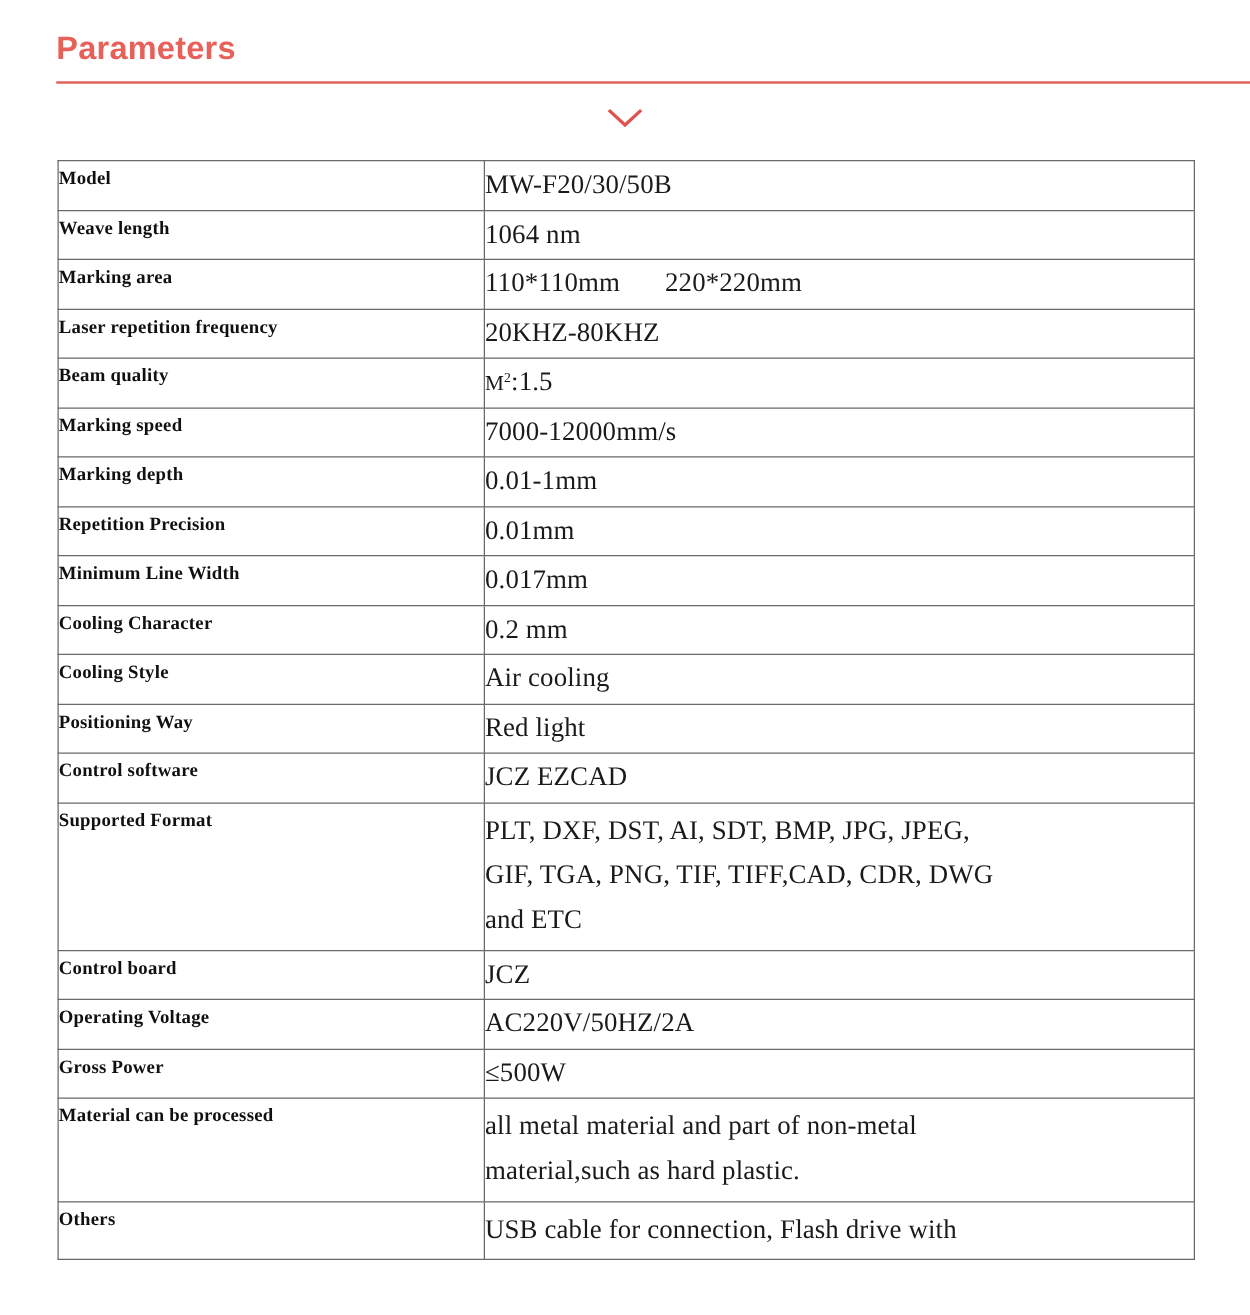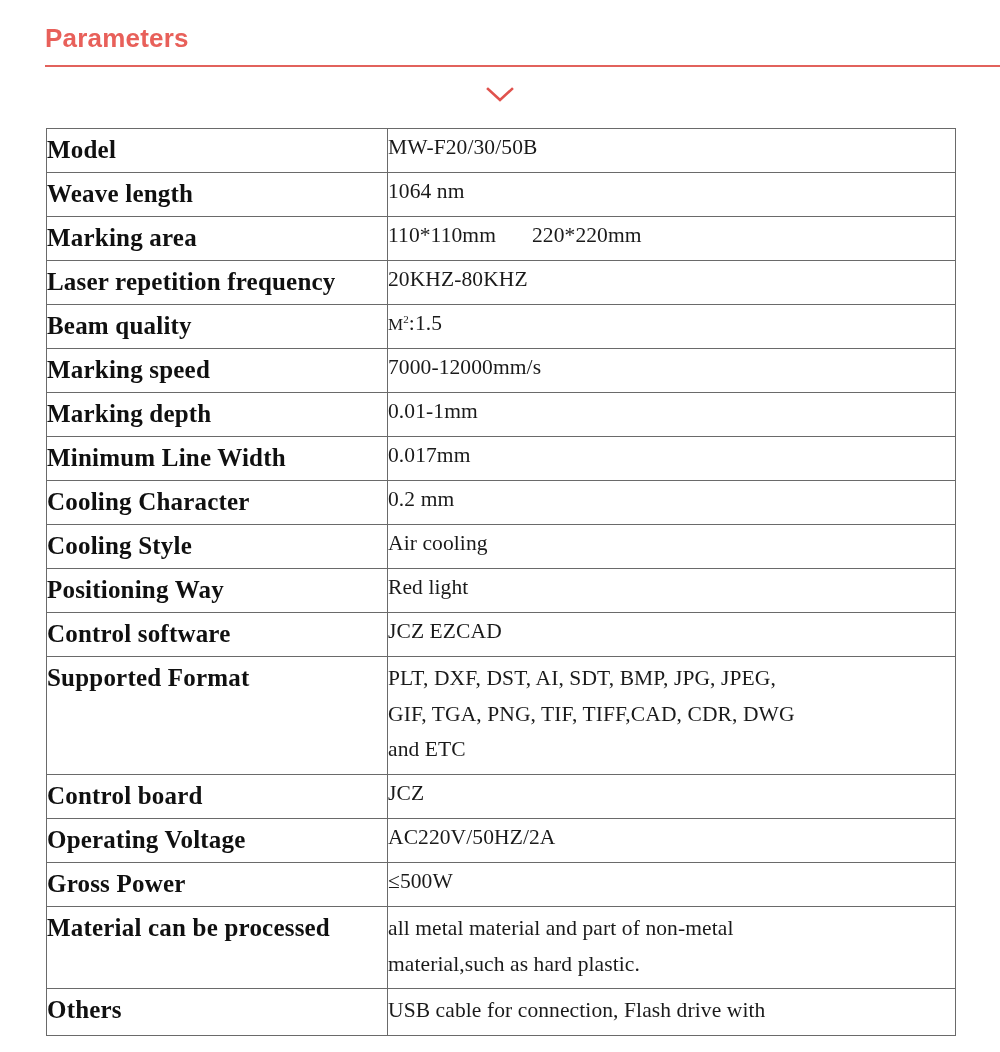--- a/index.html
+++ b/index.html
@@ -75,21 +75,21 @@
     border: 1px solid #6a6a6a;
     padding: 0;
     vertical-align: top;
   }
   col.col-label { width: 341px; }
   col.col-value { width: 568px; }
 
   .cell-label {
     font-family: "Liberation Serif", "DejaVu Serif", serif;
     font-weight: bold;
-    font-size: 25px;
+    font-size: 15px;
     color: #101010;
     padding: 5px 0 6px 12px;
     line-height: 1.28;
     letter-spacing: 0.2px;
     white-space: nowrap;
   }
   .cell-value {
     font-family: "Liberation Serif", "DejaVu Serif", serif;
     font-weight: normal;
     font-size: 21.5px;
@@ -176,20 +176,26 @@
               <span class="line">7000-12000mm/s</span>
             </td>
           </tr>
           <tr class="single">
             <td class="cell-label">Marking depth</td>
             <td class="cell-value">
               <span class="line">0.01-1mm</span>
             </td>
           </tr>
           <tr class="single">
+            <td class="cell-label">Repetition Precision</td>
+            <td class="cell-value">
+              <span class="line">0.01mm</span>
+            </td>
+          </tr>
+          <tr class="single">
             <td class="cell-label">Minimum Line Width</td>
             <td class="cell-value">
               <span class="line">0.017mm</span>
             </td>
           </tr>
           <tr class="single">
             <td class="cell-label">Cooling Character</td>
             <td class="cell-value">
               <span class="line">0.2 mm</span>
             </td>

